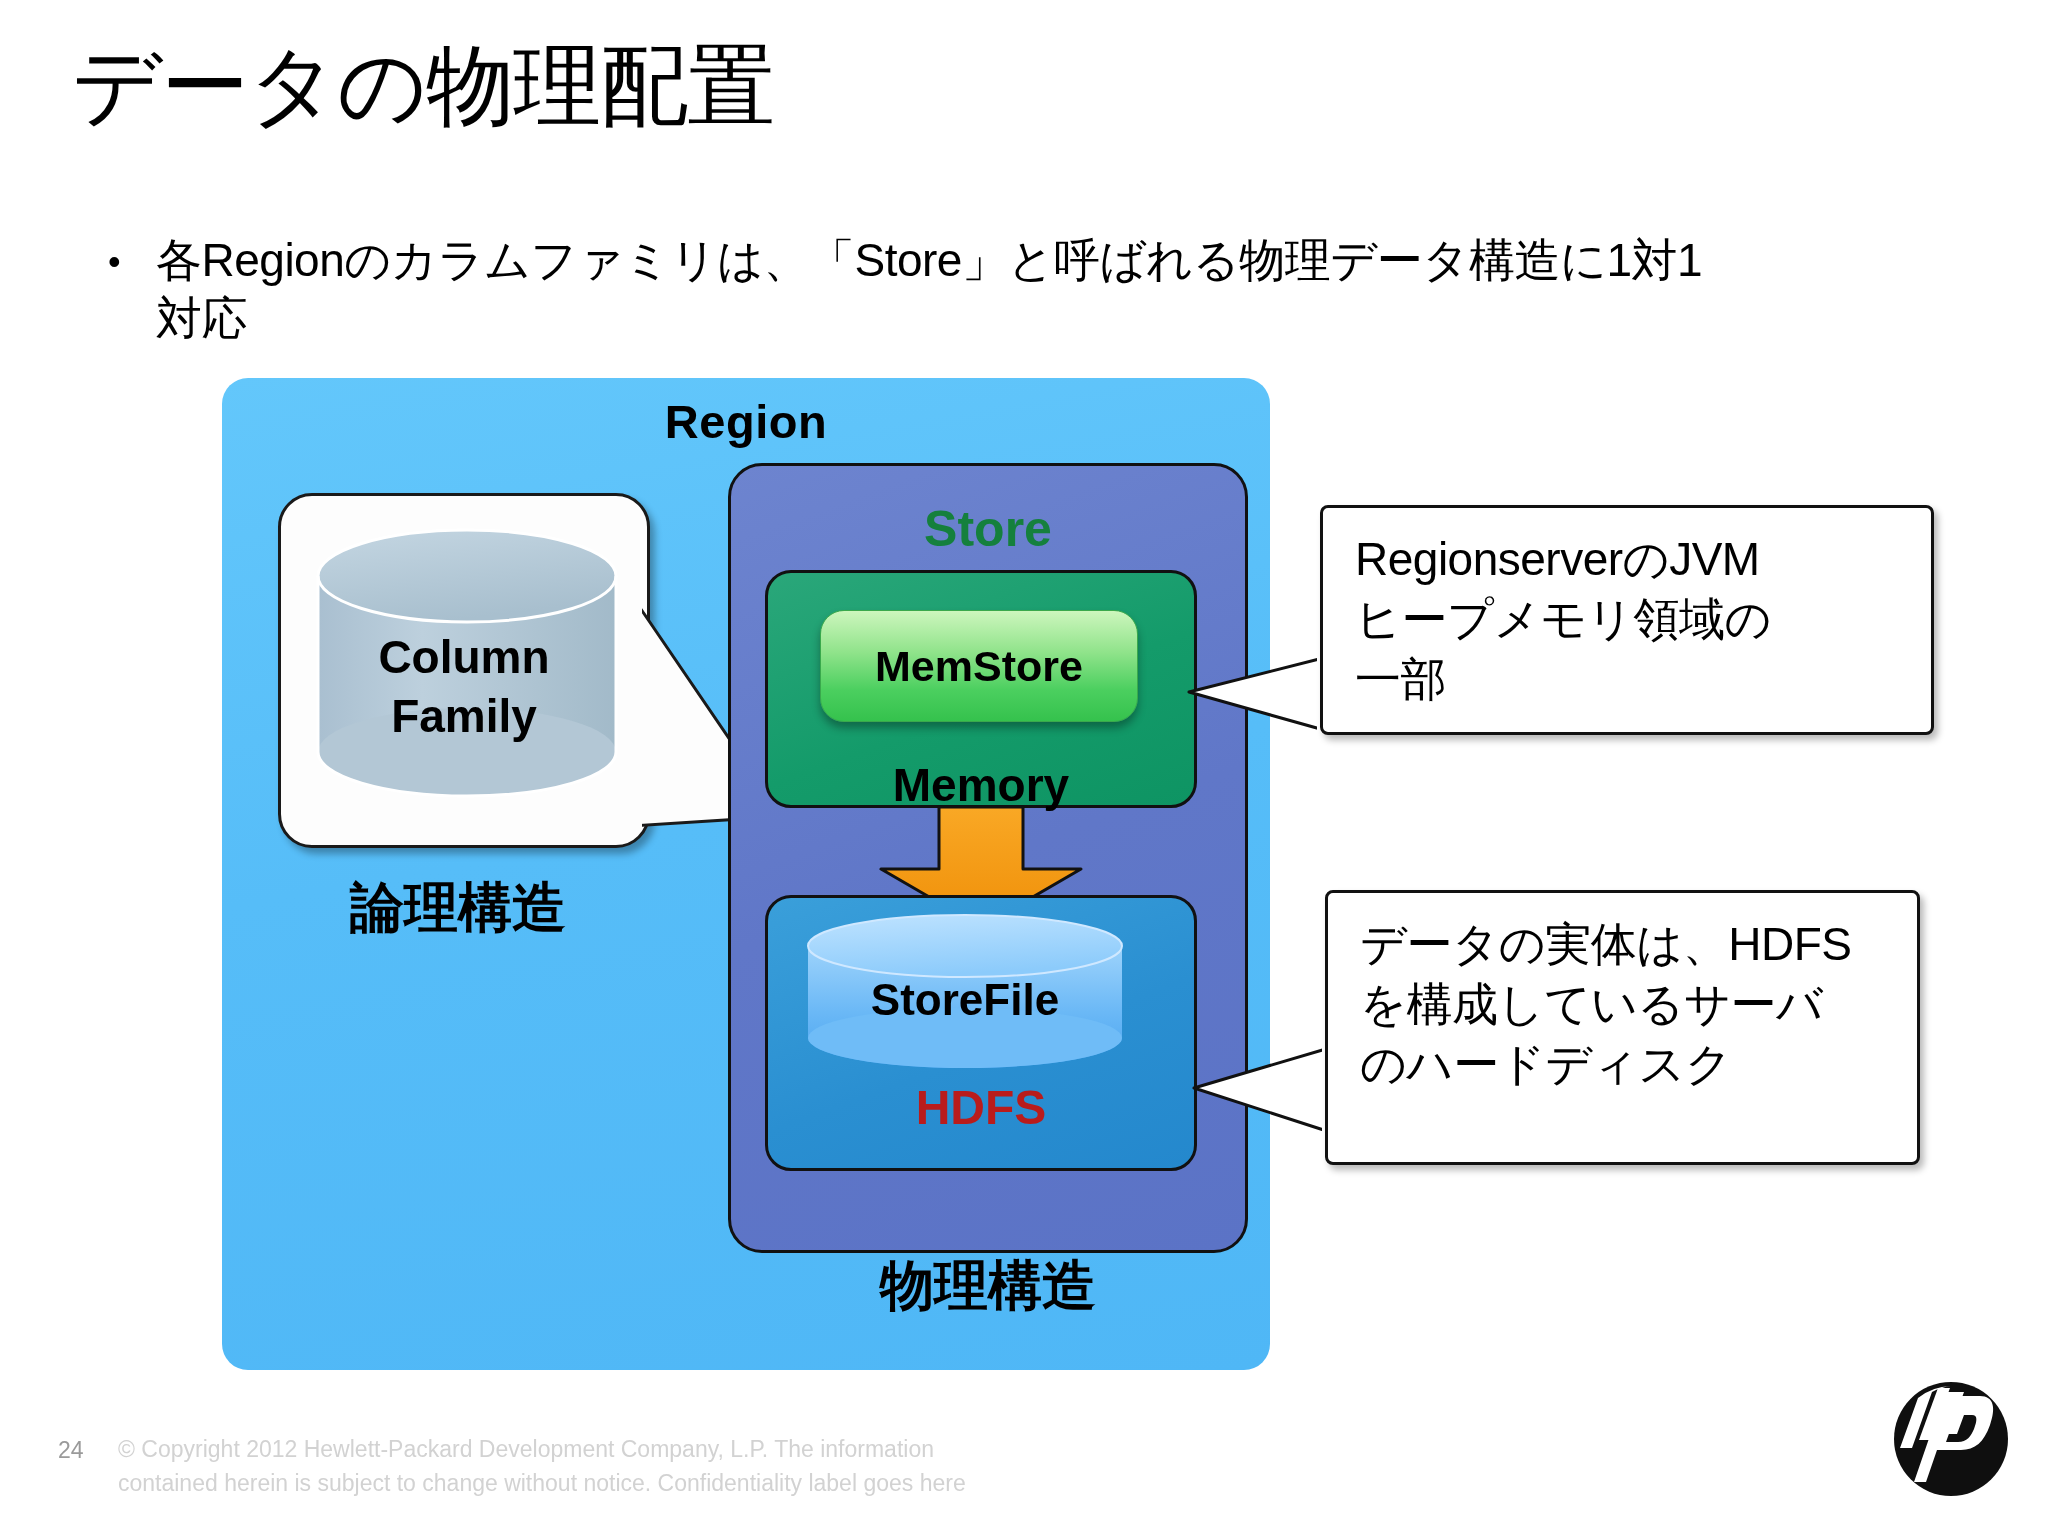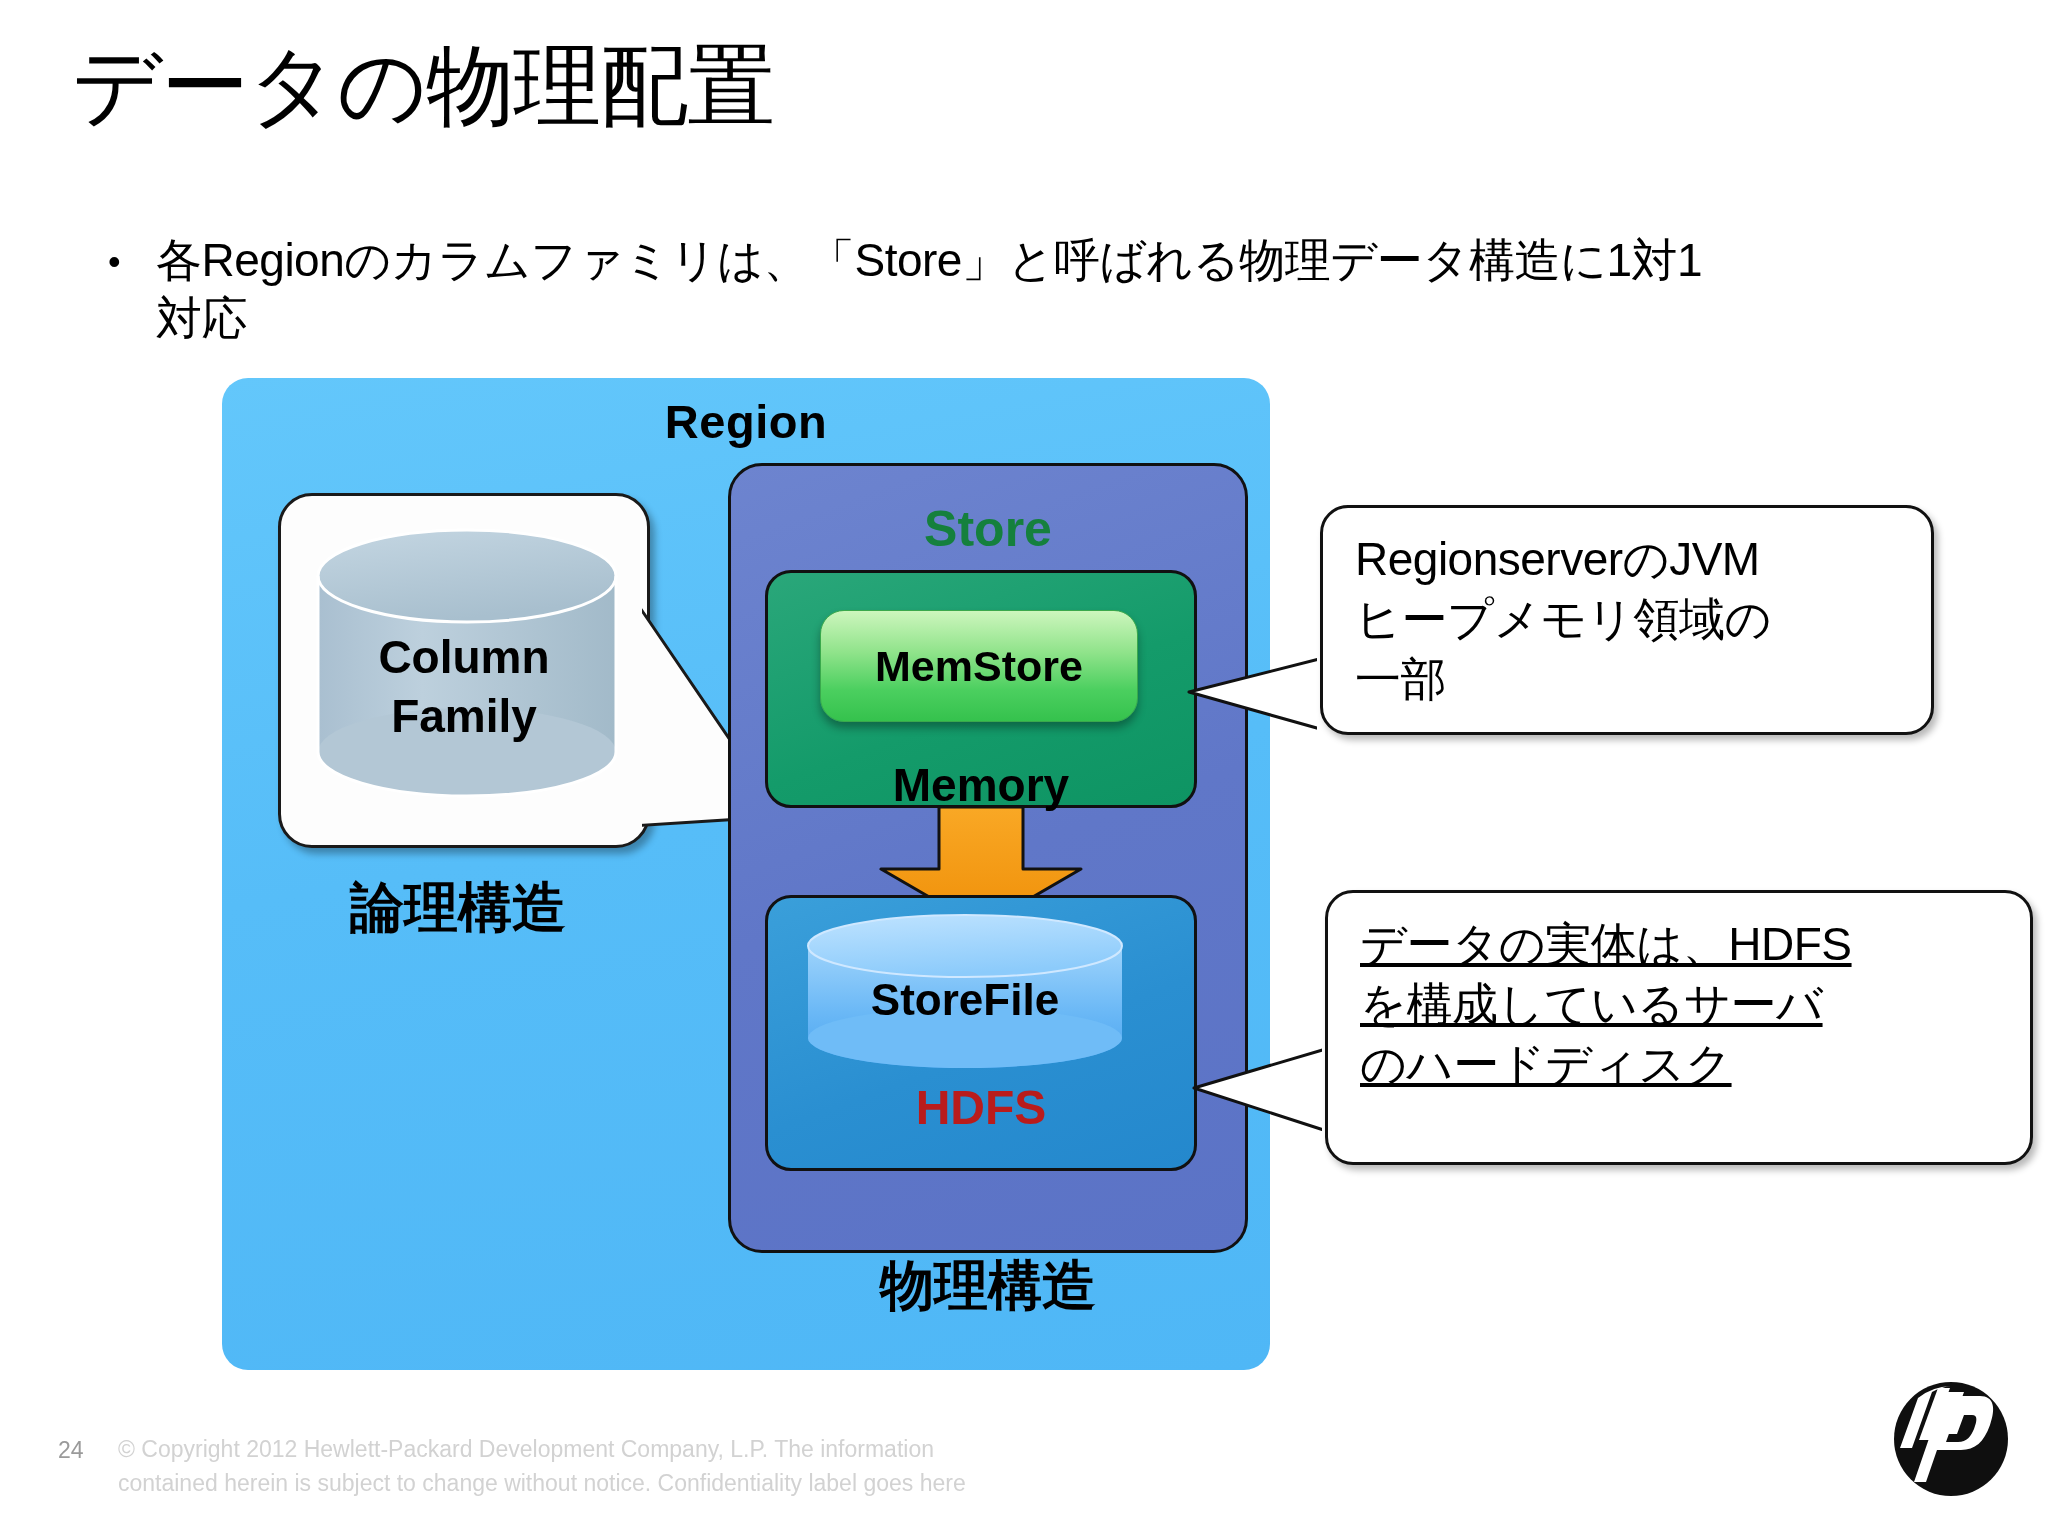--- a/index.html
+++ b/index.html
@@ -173,33 +173,33 @@
     left: 728px; top: 1250px;
     width: 520px; text-align: center;
     font-size: 54px; font-weight: 700; color: #000;
   }
 
   
   .callout {
     position: absolute;
     background: #ffffff;
     border: 3px solid #111;
-    border-radius: 28px;
+    border-radius: 8px;
     box-shadow: 4px 5px 7px rgba(0,0,0,0.28);
     padding: 22px 30px 20px 32px;
   }
   .callout-text {
     font-size: 46px;
     line-height: 1.30;
     color: #000;
     letter-spacing: -0.5px;
     white-space: pre-line;
   }
   #callout-memory { left: 1320px; top: 505px; width: 614px; height: 230px; }
-  #callout-hdfs   { left: 1325px; top: 890px; width: 708px; height: 275px; text-decoration: underline; }
+  #callout-hdfs   { left: 1325px; top: 890px; width: 595px; height: 275px; }
   .callout-tail { position: absolute; width: 150px; height: 120px; }
   #tail-memory { left: 1185px; top: 620px; }
   #tail-hdfs   { left: 1190px; top: 1030px; }
 
   
   #page-number {
     position: absolute;
     left: 58px; top: 1437px;
     font-size: 23px; color: #9a9a9a;
     font-family: "Liberation Sans", sans-serif;

